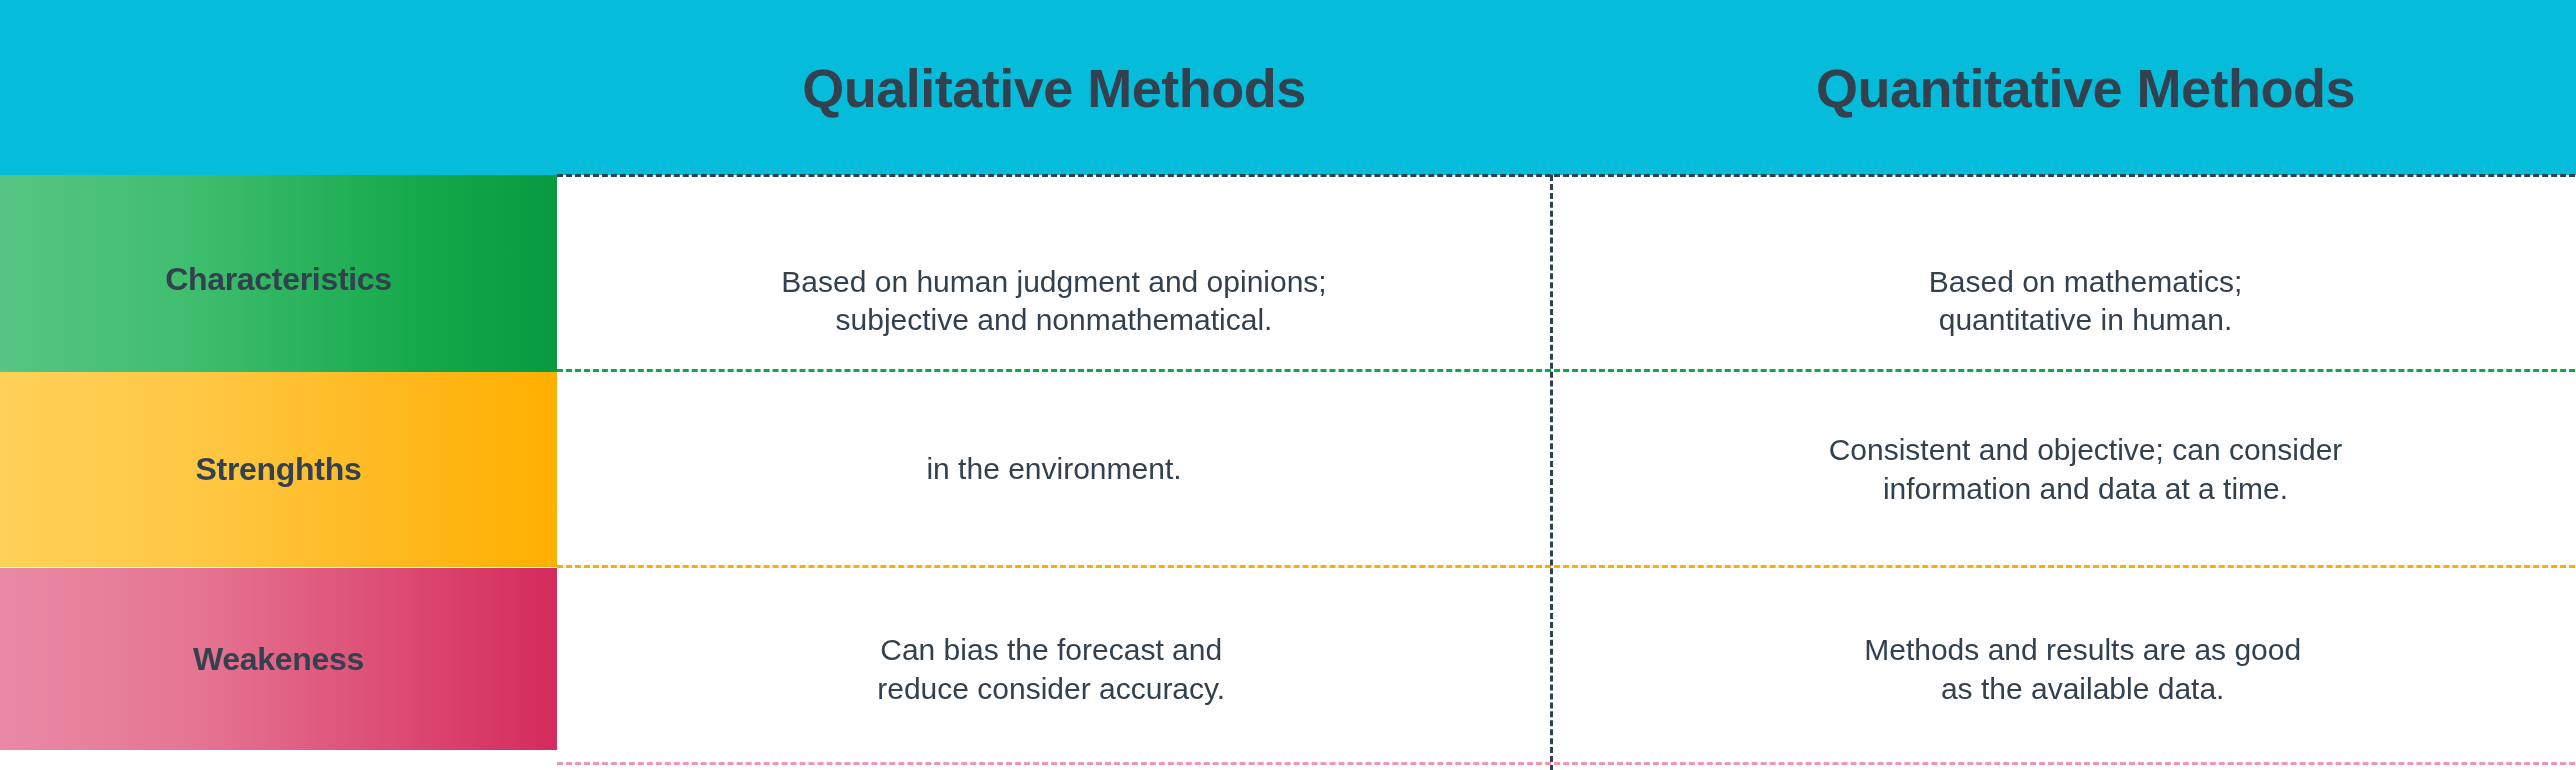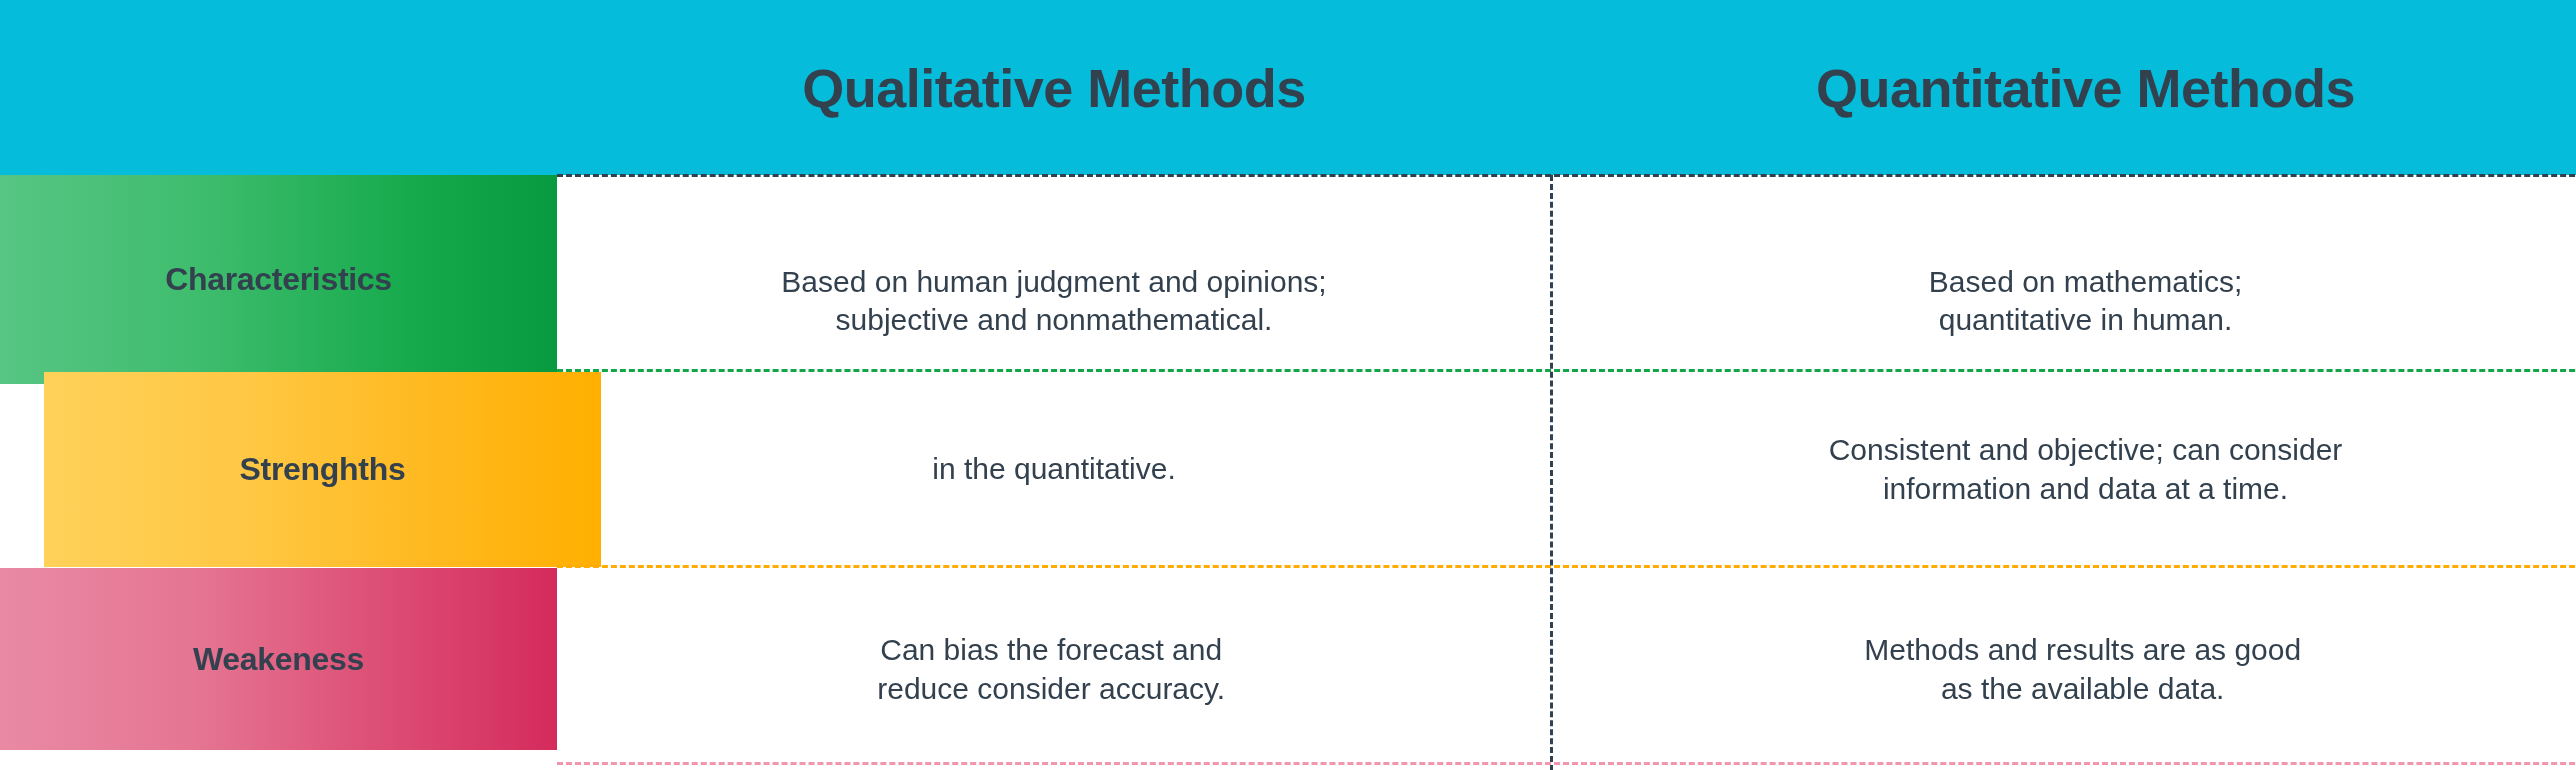--- a/index.html
+++ b/index.html
@@ -62,21 +62,20 @@
     letter-spacing: -0.3px;
     white-space: nowrap;
   }
   .row-label.r0 {
     top: 175px;  height: 209px;
     background: linear-gradient(90deg, #57c584 0%, #3fbd6e 35%, #15a94b 75%, #079a40 100%);
   }
   .row-label.r1 {
     top: 372px;  height: 195px;
     background: linear-gradient(90deg, #ffd159 0%, #ffc845 35%, #ffb81d 72%, #ffaf00 100%);
-    margin-left: 44px;
   }
   .row-label.r2 {
     top: 568px; height: 182px;
     background: linear-gradient(90deg, #e98aa4 0%, #e57592 35%, #dc4a72 72%, #d42b5c 100%);
   }
 
   
   .content-cell {
     position: absolute;
     display: flex;
@@ -139,21 +138,21 @@
   <div class="content-cell col-qual cell-r0">
     <span class="line">Based on human judgment and opinions;</span>
     <span class="line">subjective and nonmathematical.</span>
   </div>
   <div class="content-cell col-quant cell-r0">
     <span class="line">Based on mathematics;</span>
     <span class="line">quantitative in human.</span>
   </div>
 
   <div class="content-cell col-qual cell-r1">
-    <span class="line">in the quantitative.</span>
+    <span class="line">in the environment.</span>
   </div>
   <div class="content-cell col-quant cell-r1">
     <span class="line">Consistent and objective; can consider</span>
     <span class="line">information and data at a time.</span>
   </div>
 
   <div class="content-cell col-qual cell-r2">
     <span class="line">Can bias the forecast and</span>
     <span class="line">reduce consider accuracy.</span>
   </div>

